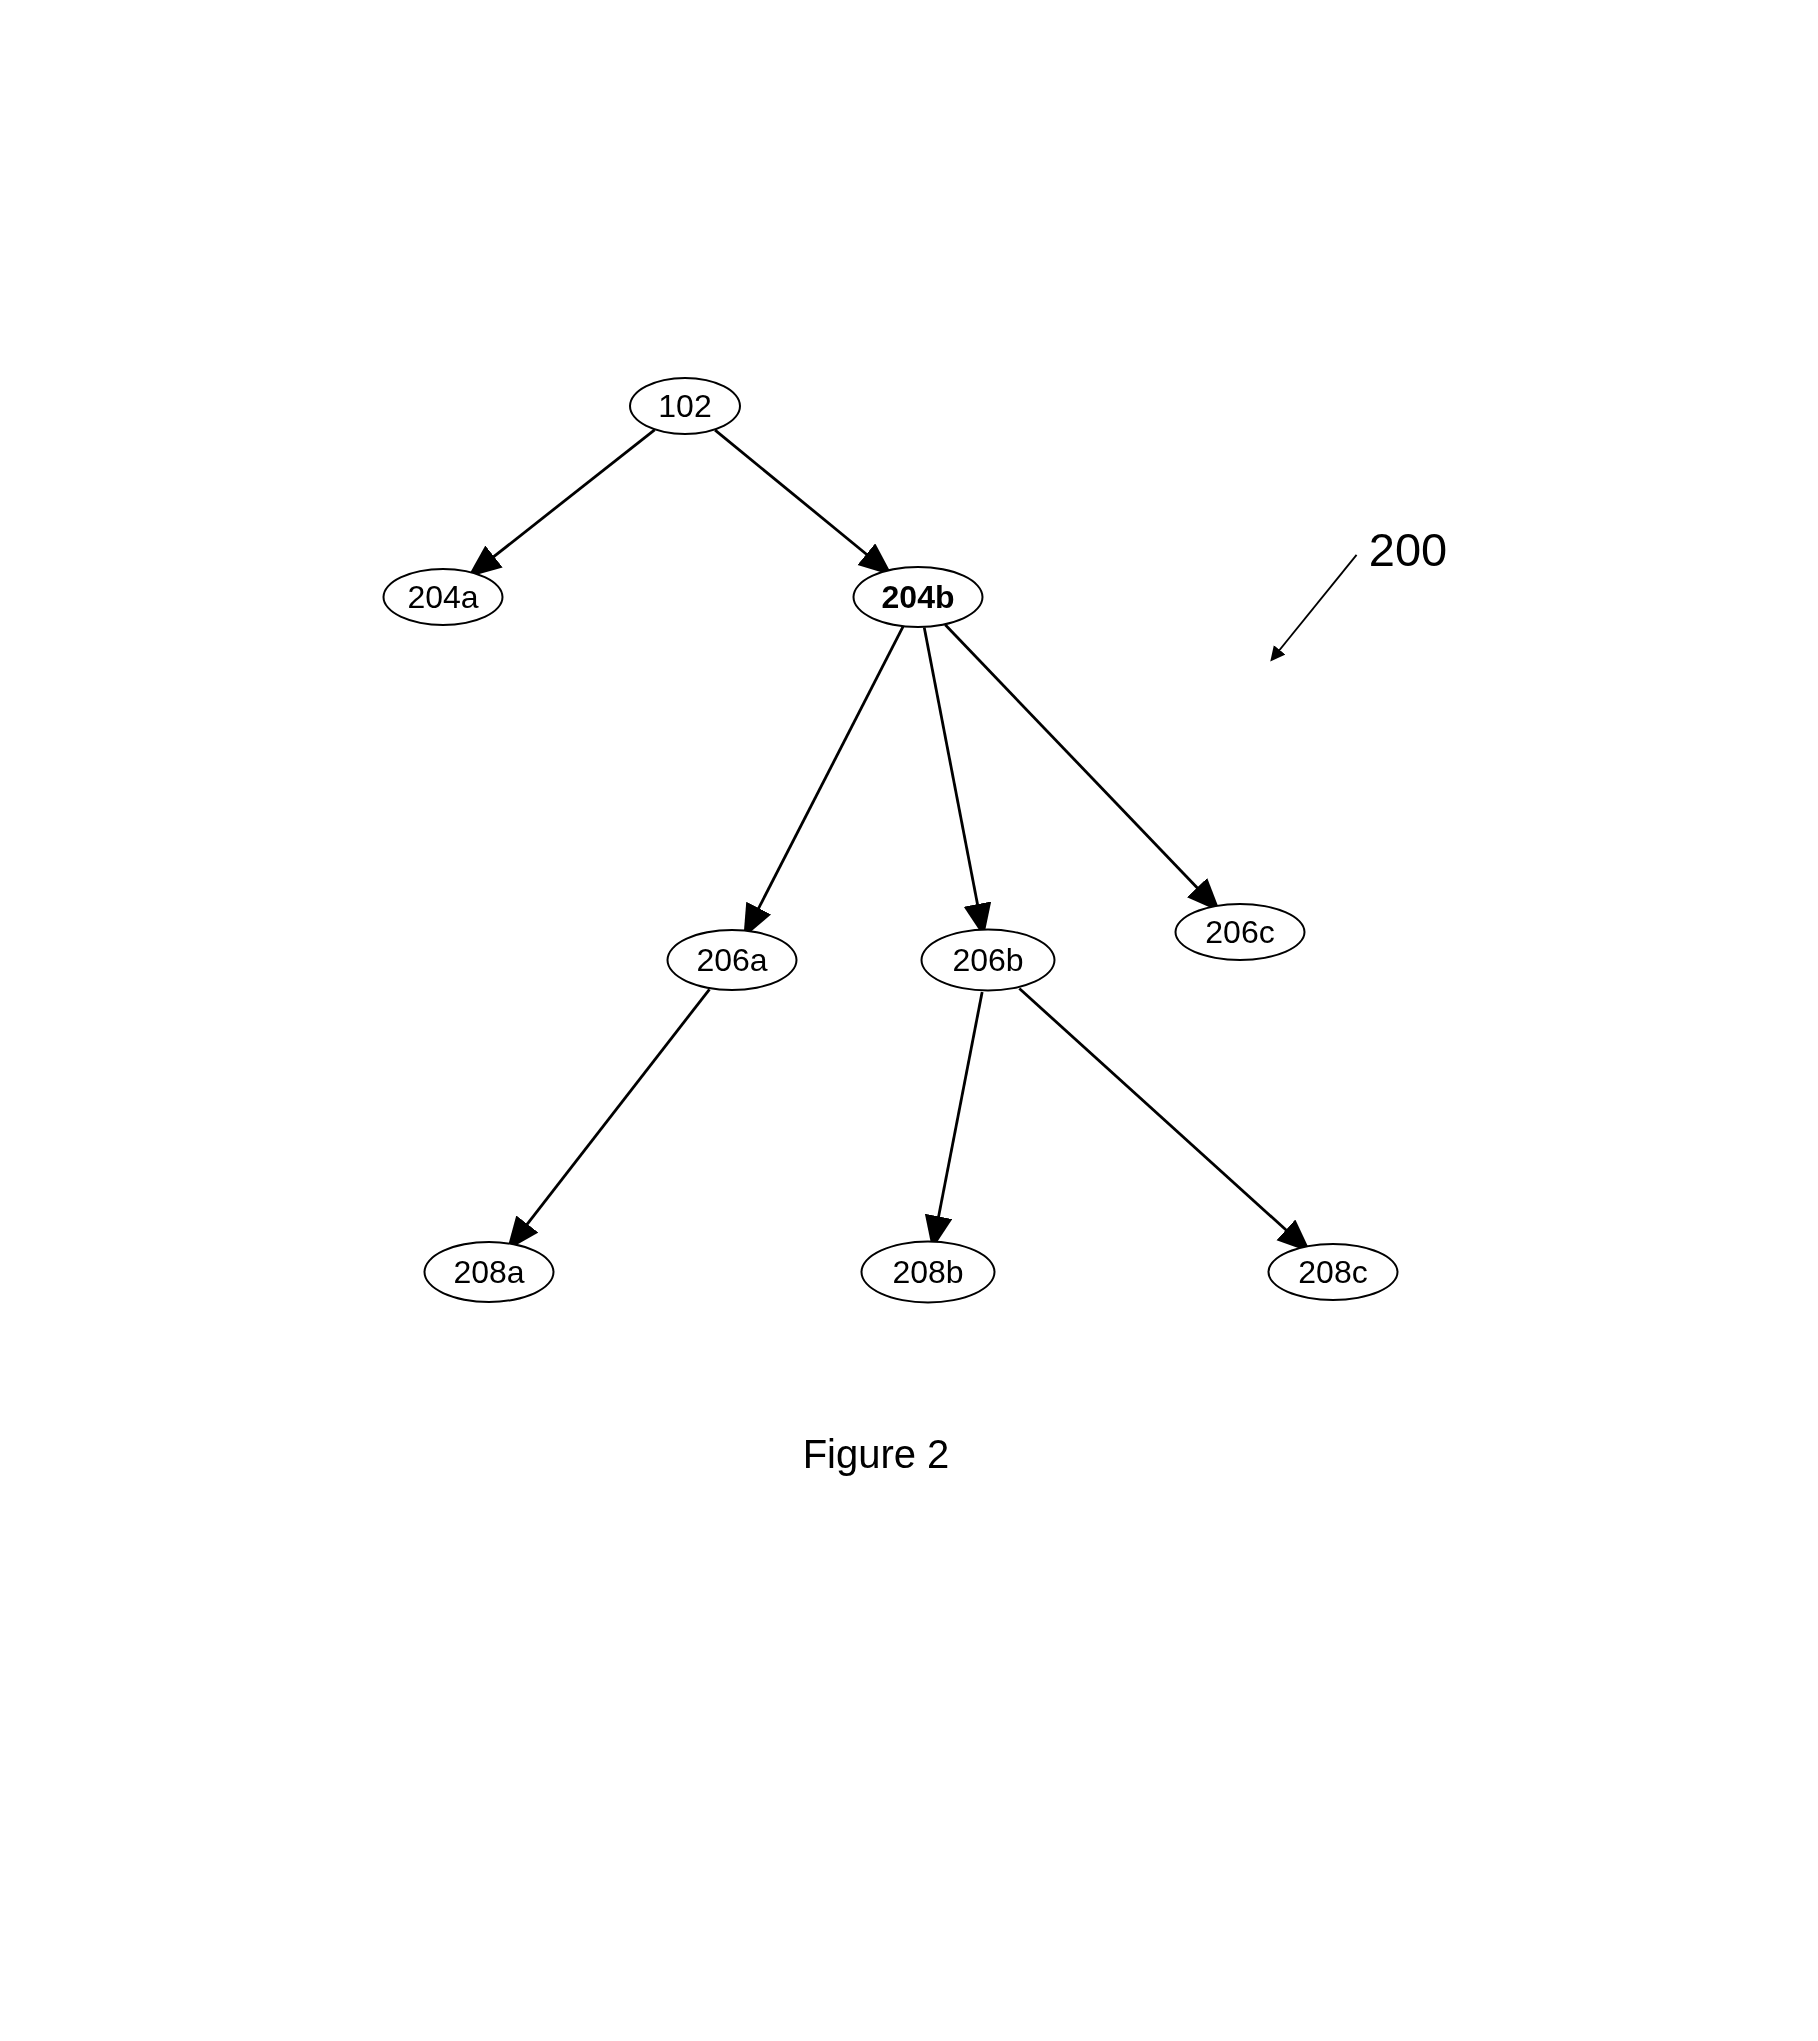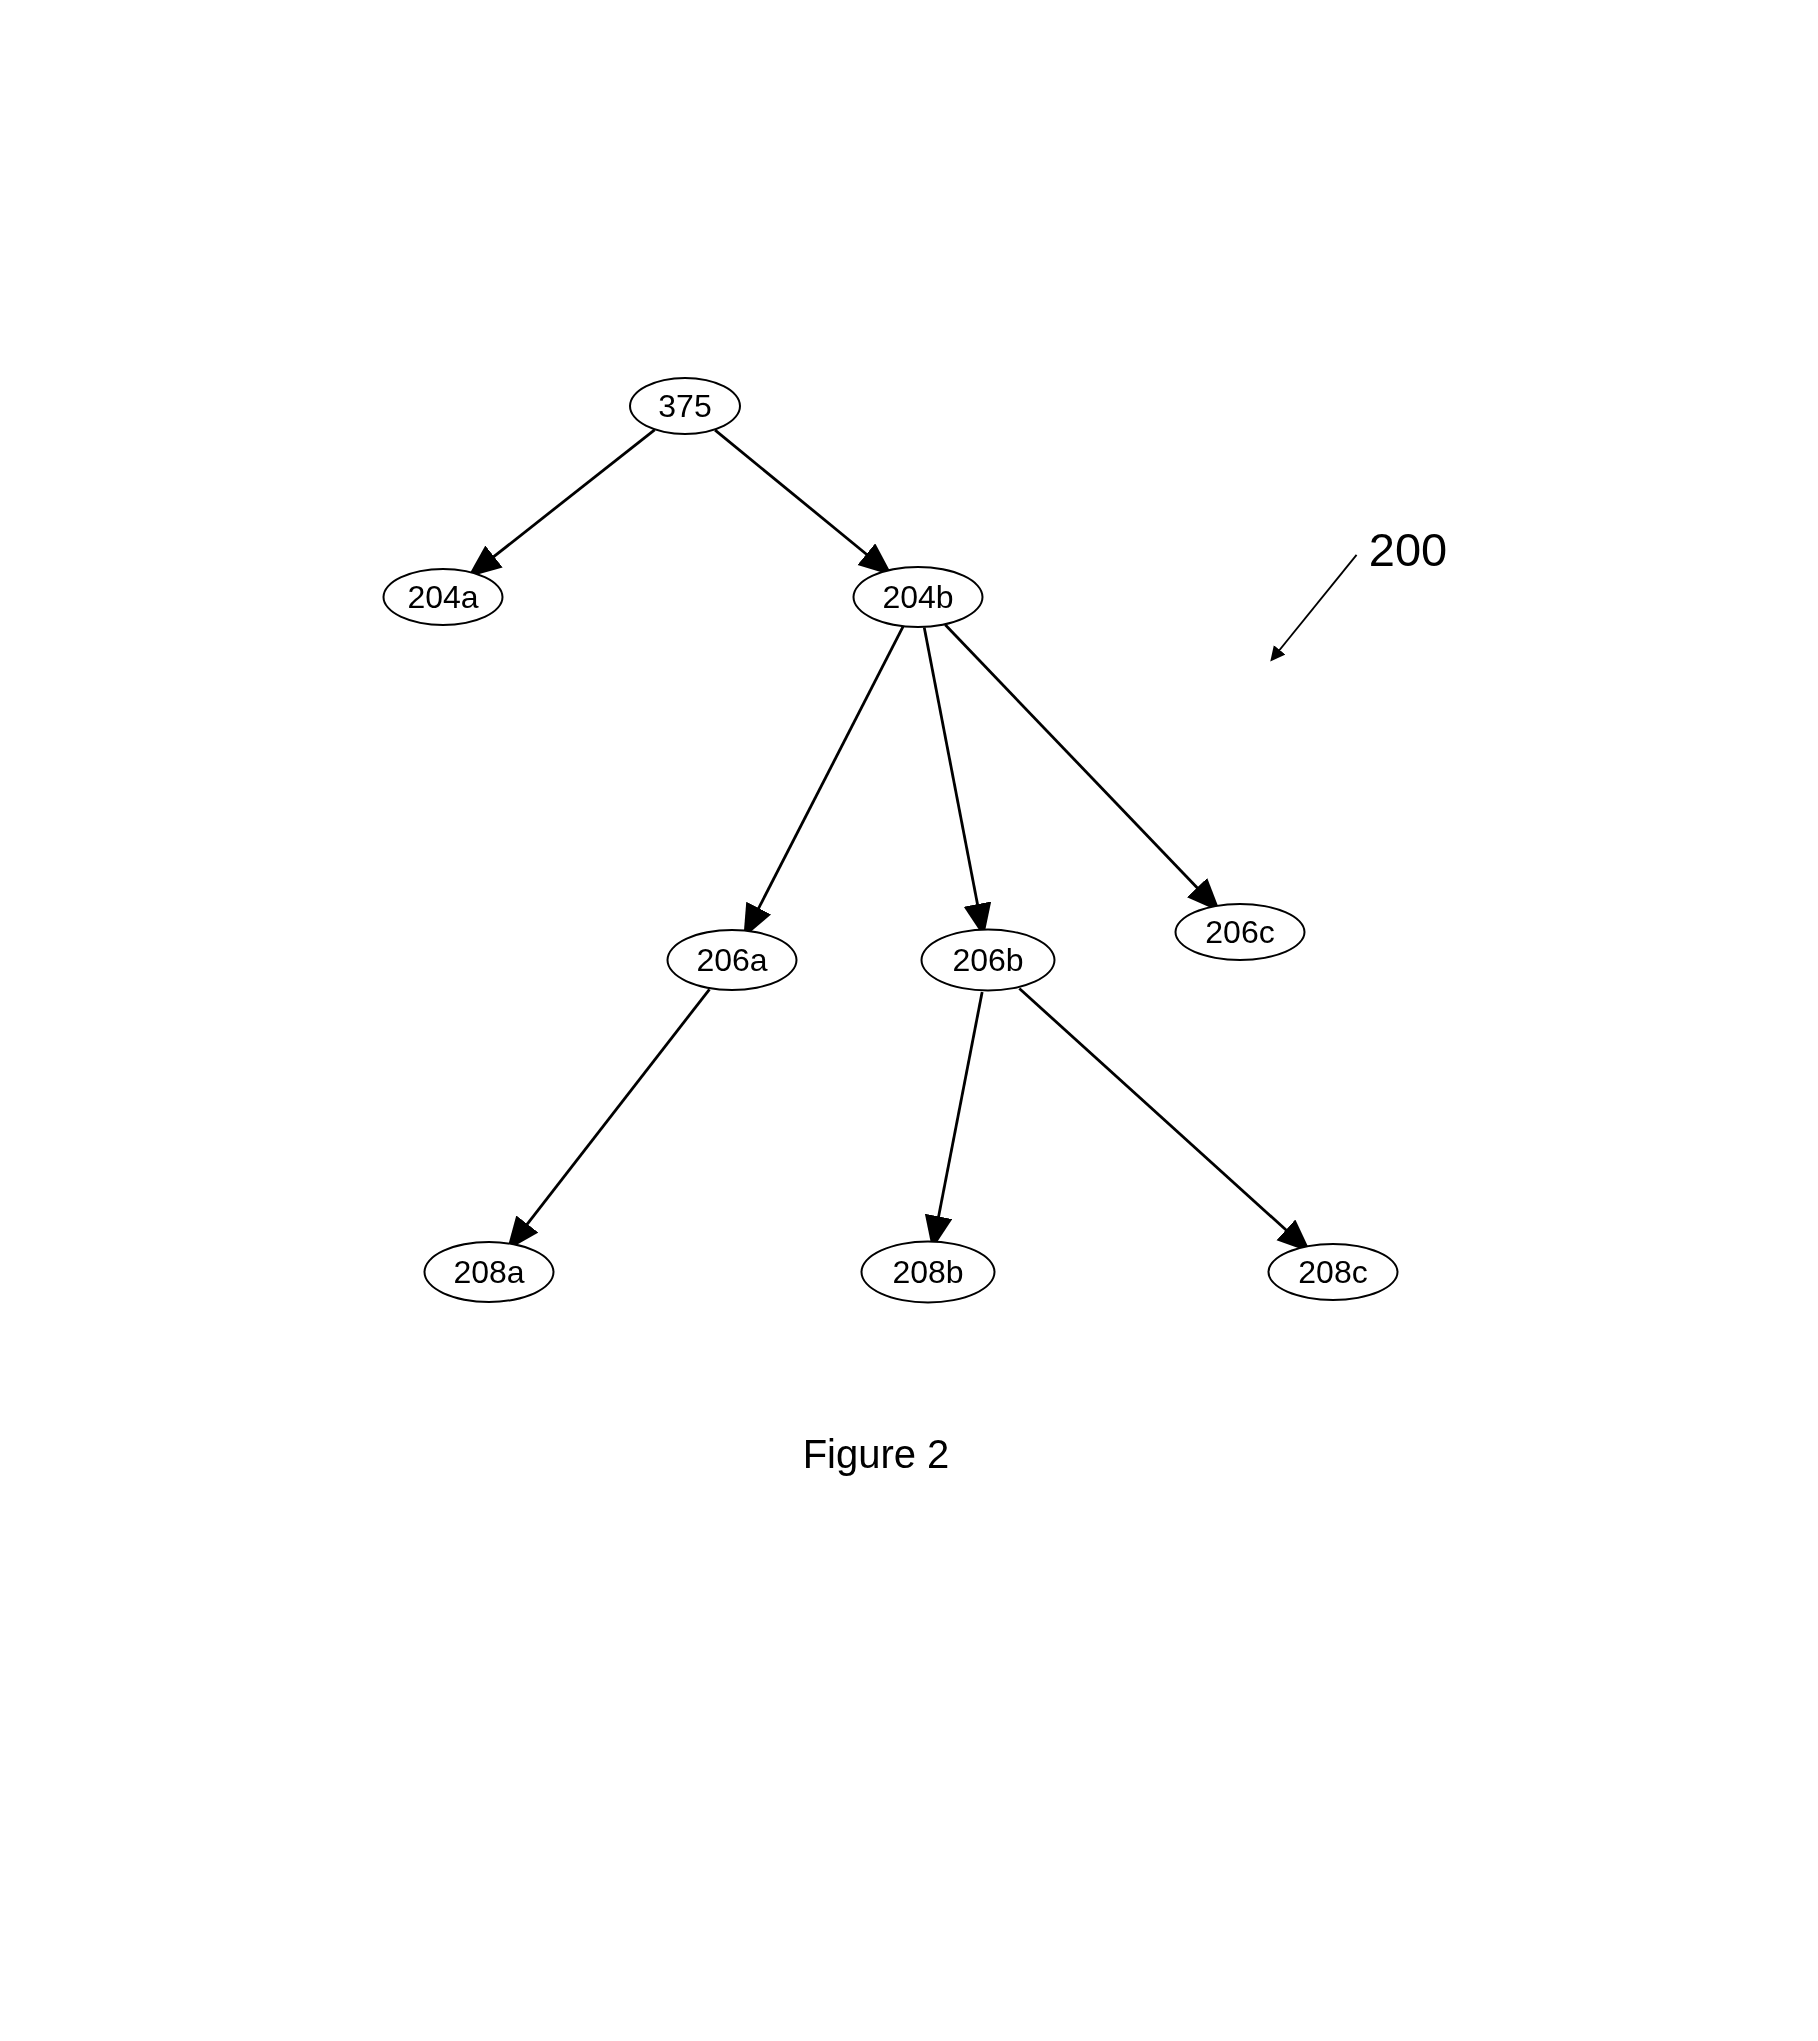--- a/index.html
+++ b/index.html
@@ -67,26 +67,26 @@
         <line x1="991.320233630645" y1="672.8652148793544" x2="1050.088714410475" y2="978.46131493447" stroke="#000" stroke-width="3" marker-end="url(#arrowhead)"></line>
         <line x1="1013.8202267090383" y1="670.0732800442138" x2="1290.198349433073" y2="958.4678428866848" stroke="#000" stroke-width="3" marker-end="url(#arrowhead)"></line>
         <line x1="760.9474837503585" y1="1060.9907420908842" x2="560.0887481757029" y2="1319.7894975428444" stroke="#000" stroke-width="3" marker-end="url(#arrowhead)"></line>
         <line x1="1053.4301275638559" y1="1063.860111786281" x2="1004.9984668665398" y2="1313.4694399955254" stroke="#000" stroke-width="3" marker-end="url(#arrowhead)"></line>
         <line x1="1093.3447514026695" y1="1060.1905181618765" x2="1385.89989651678" y2="1325.071527927355" stroke="#000" stroke-width="3" marker-end="url(#arrowhead)"></line>
       </g>
     <line id="ref-line" stroke="#000" stroke-width="2" marker-end="url(#arrowhead-small)" x1="1455" y1="595" x2="1370" y2="700"></line>
   </svg>
 
   <div class="node" id="n202" style="left: 685px; top: 406px; width: 112px; height: 58px;">
-      <span>375</span>
+      <span>102</span>
     </div>
   <div class="node" id="n204a" style="left: 443px; top: 597px; width: 121px; height: 58px;">
       <span>204a</span>
     </div>
-  <div class="node" id="n204b" style="left: 918px; top: 597px; width: 131px; height: 62px;">
+  <div class="node" id="n204b" style="left: 918px; top: 597px; width: 131px; height: 62px; font-weight: bold;">
       <span>204b</span>
     </div>
   <div class="node" id="n206a" style="left: 732px; top: 960px; width: 131px; height: 62px;">
       <span>206a</span>
     </div>
   <div class="node" id="n206b" style="left: 988px; top: 960px; width: 135px; height: 63px;">
       <span>206b</span>
     </div>
   <div class="node" id="n206c" style="left: 1240px; top: 932px; width: 131px; height: 58px;">
       <span>206c</span>

